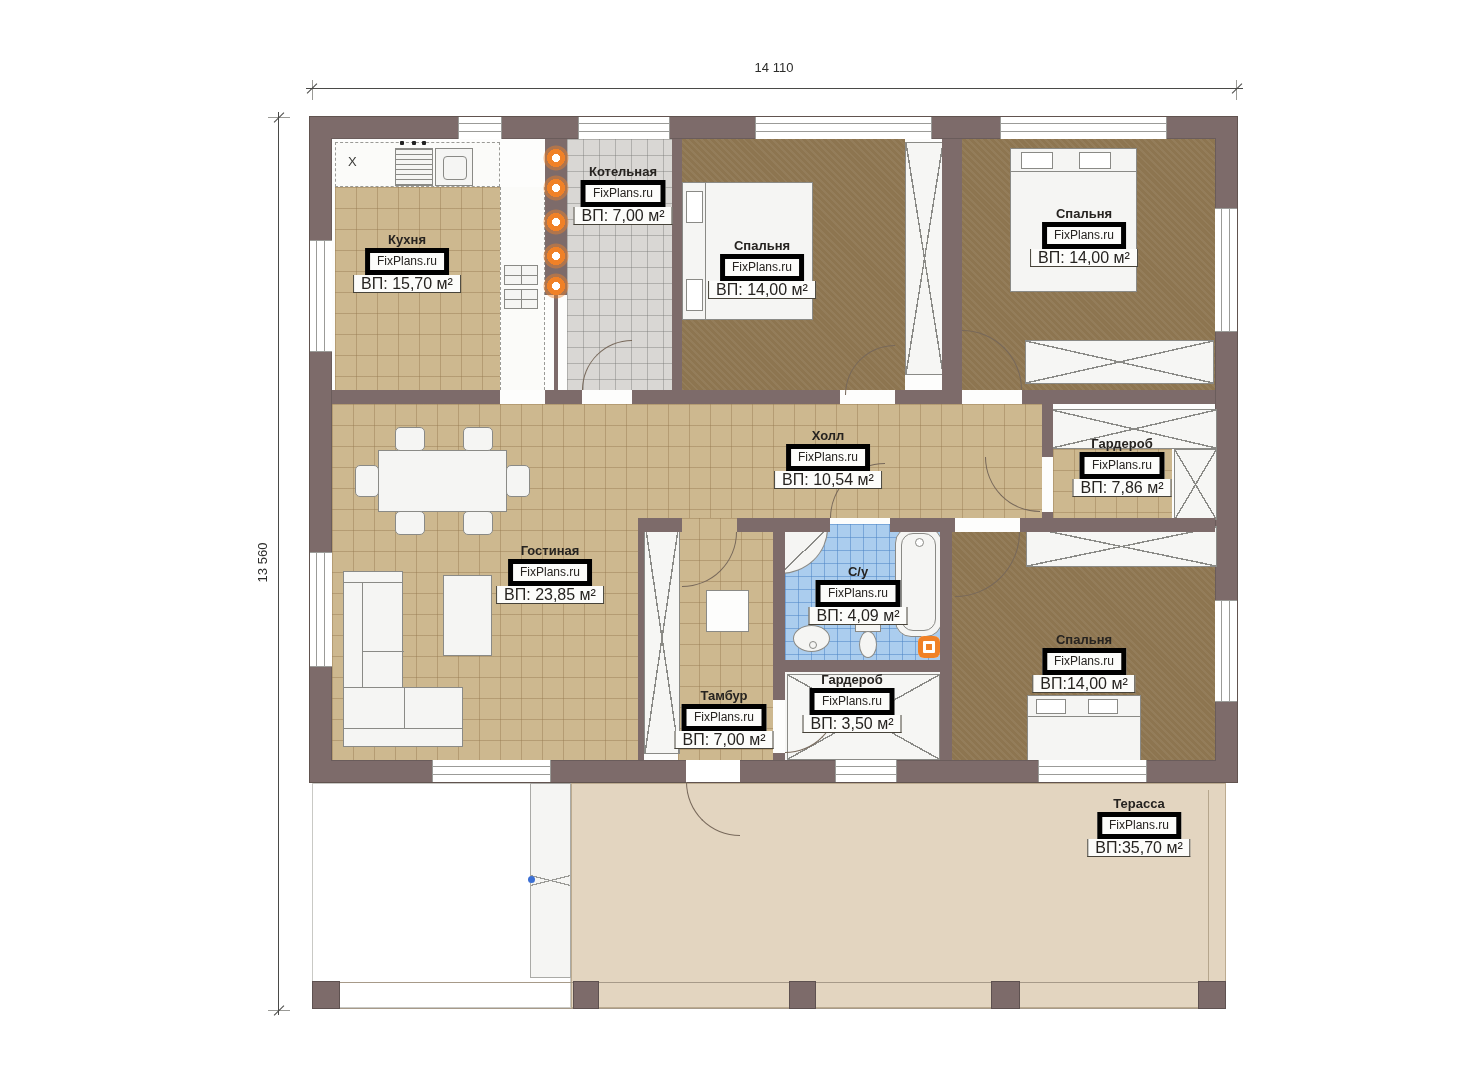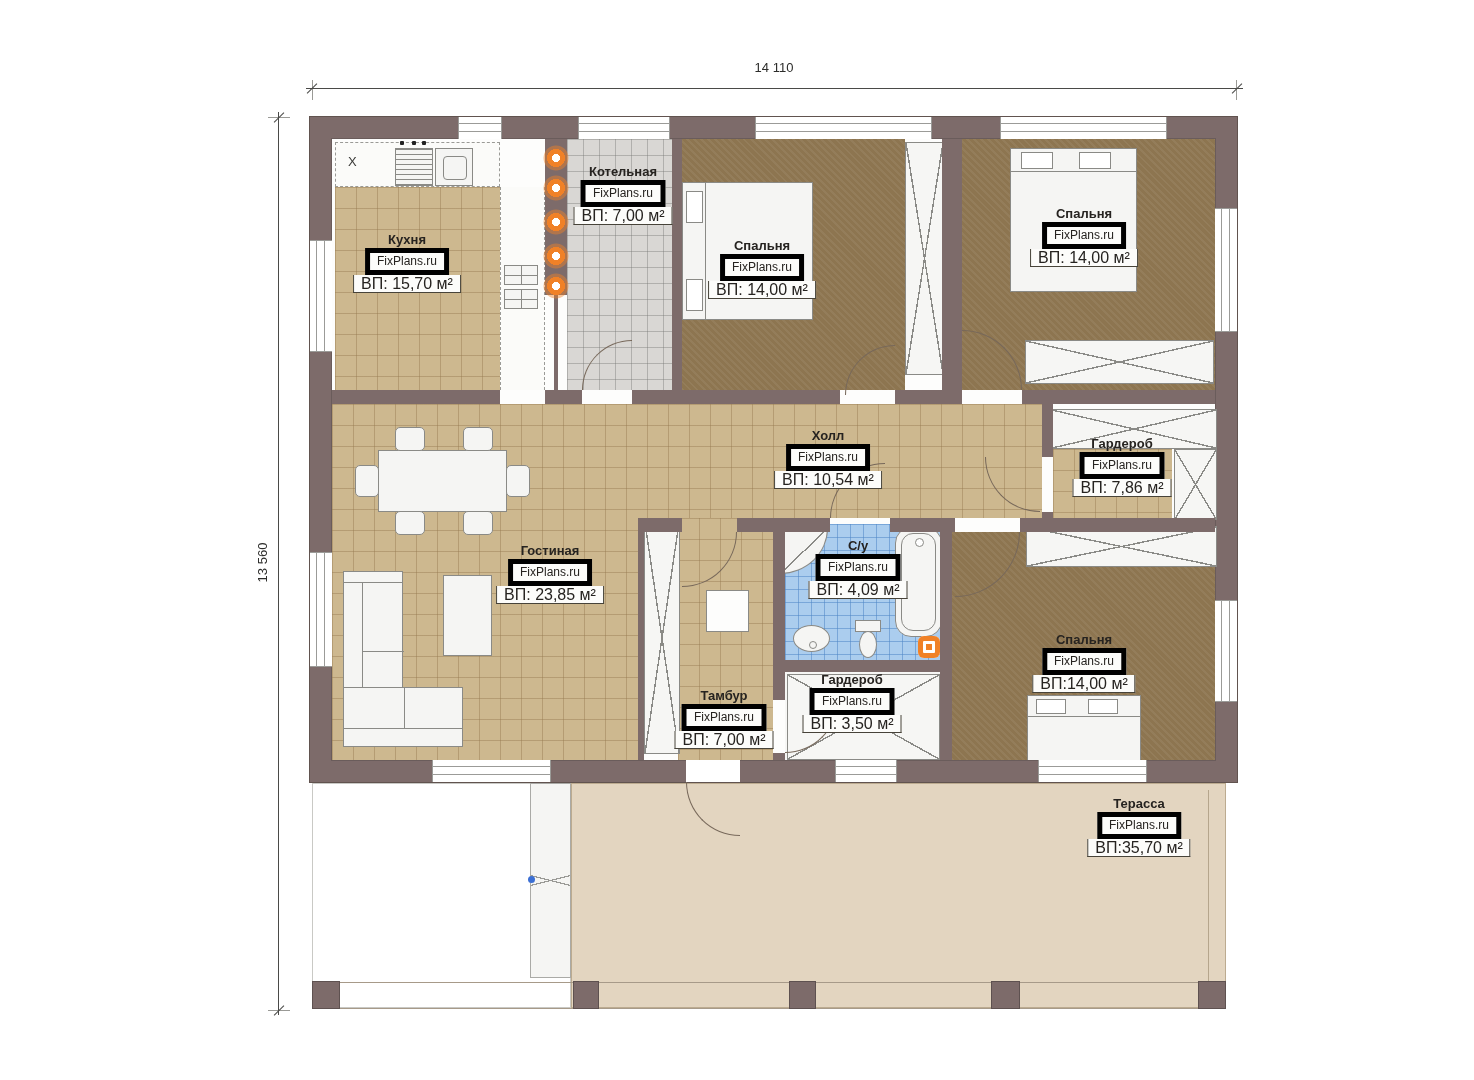--- a/index.html
+++ b/index.html
@@ -272,21 +272,21 @@
   <div class="room-label" style="left:550px;top:543px;">
     <div class="rl-name">Гостиная</div>
     <div class="rl-brand">FixPlans.ru</div>
     <div class="rl-area">ВП: 23,85 м²</div>
   </div>
   <div class="room-label" style="left:724px;top:662px;margin-top:26px;">
     <div class="rl-name">Тамбур</div>
     <div class="rl-brand">FixPlans.ru</div>
     <div class="rl-area">ВП: 7,00 м²</div>
   </div>
-  <div class="room-label" style="left:858px;top:538px;">
+  <div class="room-label" style="left:858px;top:564px;">
     <div class="rl-name">С/у</div>
     <div class="rl-brand">FixPlans.ru</div>
     <div class="rl-area">ВП: 4,09 м²</div>
   </div>
   <div class="room-label" style="left:852px;top:672px;">
     <div class="rl-name">Гардероб</div>
     <div class="rl-brand">FixPlans.ru</div>
     <div class="rl-area">ВП: 3,50 м²</div>
   </div>
   <div class="room-label" style="left:1084px;top:632px;">

